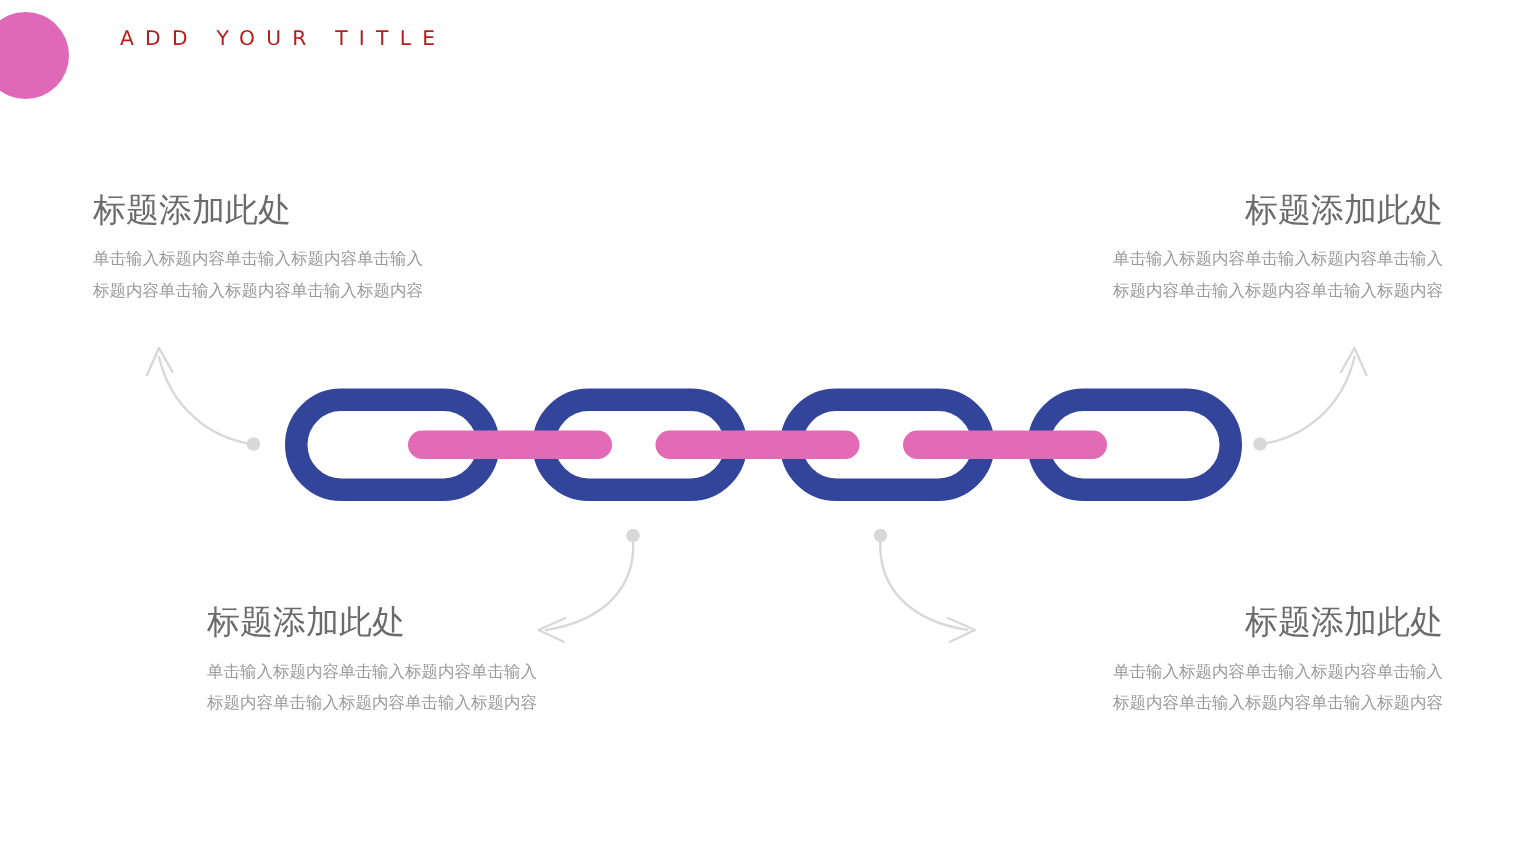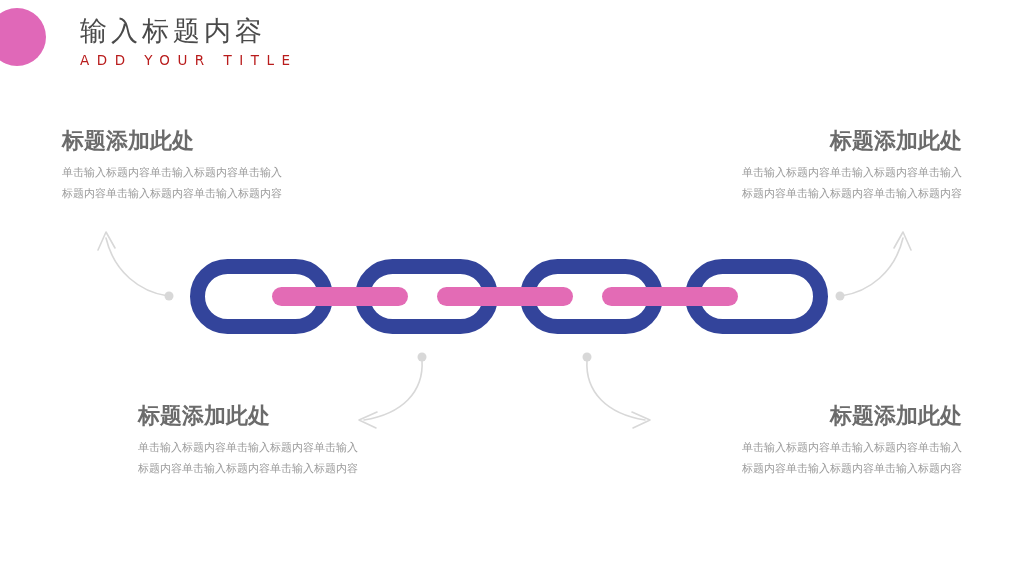--- a/index.html
+++ b/index.html
@@ -58,21 +58,21 @@
   
   .block {
     position: absolute;
     width: 290px;
   }
   .block .heading {
     font-size: 22px;
     color: #6b6b6b;
     line-height: 30px;
     white-space: nowrap;
-    font-weight: 700;
+    font-weight: 400;
   }
   .block .body {
     font-size: 11px;
     color: #9a9a9a;
     line-height: 21px;
     margin-top: 6px;
   }
   .block .body div {
     white-space: nowrap;
   }
@@ -94,21 +94,20 @@
     height: 576px;
     pointer-events: none;
   }
 </style>
 </head>
 <body>
 
 <div id="header">
   <div id="header-dot"></div>
   <div id="header-text">
-    <div id="title-cn">输入标题内容</div>
     <div id="title-en">ADD YOUR TITLE</div>
   </div>
 </div>
 
 <svg id="graphic" viewBox="0 0 1024 576">
 
   <g fill="none" stroke="#d8d8d8" stroke-width="1.6" stroke-linecap="round" stroke-linejoin="round">
 
     <g>
       <path d="M168,296 C140,292 114,272 106,238"></path>

